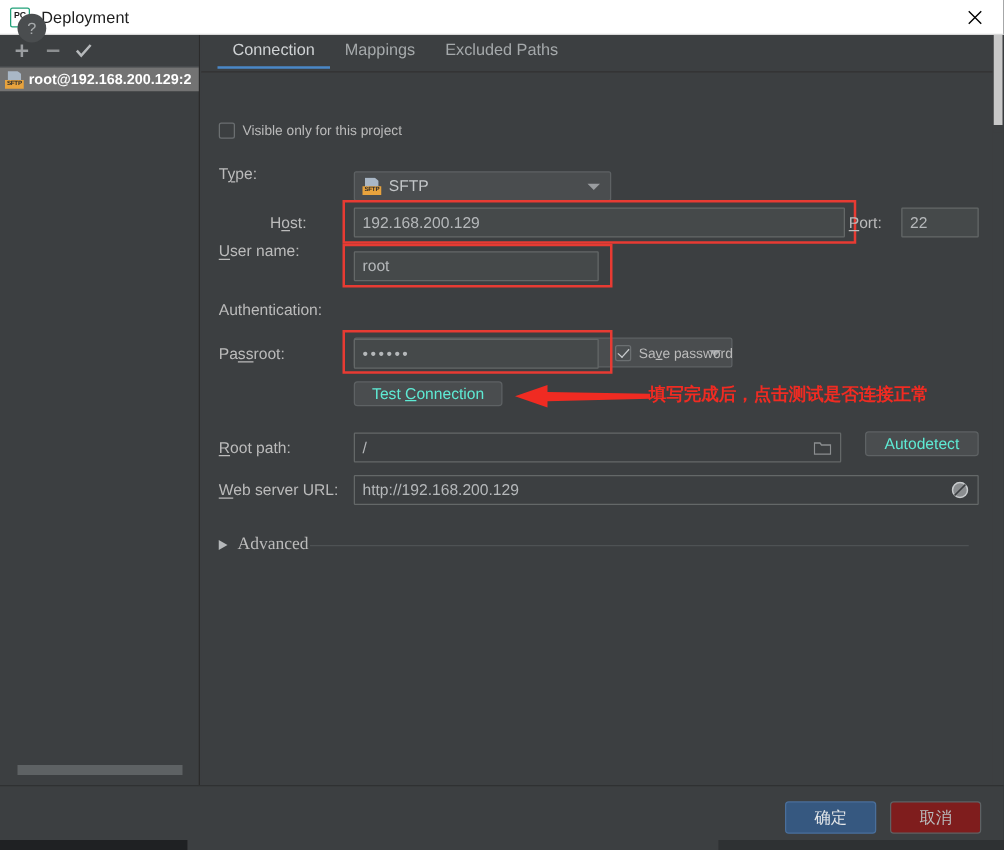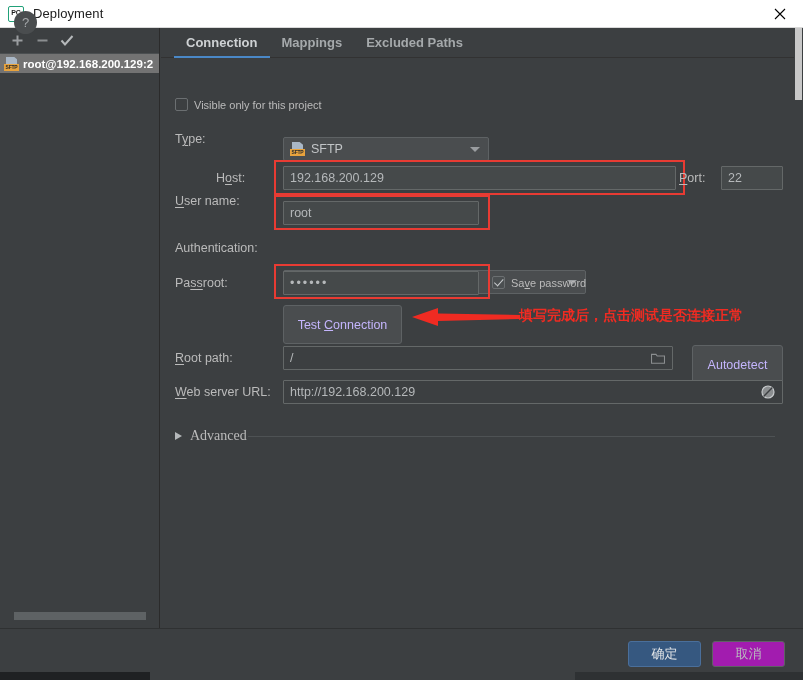--- a/index.html
+++ b/index.html
@@ -120,25 +120,24 @@
   }
 
   
   .right-panel {
     position: absolute; left: 161px; top: 28px;
     width: 642px; height: 600px;
     background: #3c3f41;
   }
   .tabs {
     height: 30px;
-    display: flex; align-items: flex-end;
+    display: flex; align-items: center;
     padding-left: 13px;
     border-bottom: 1px solid #323232;
     position: relative;
-    font-weight: bold;
   }
   .tab {
     font-size: 13px; color: #a5a9ab;
     padding: 0 12px 7px 12px;
     position: relative;
   }
   .tab.active { color: #cfd2d4; }
   .tab.active::after {
     content: "";
     position: absolute; left: 0; right: 0; bottom: -1px;
@@ -206,23 +205,23 @@
     border-width: 0 1.6px 1.6px 0;
     transform: rotate(42deg) translate(-0.5px,-1px);
   }
   .chk-row { display: flex; align-items: center; }
   .chk-lbl { font-size: 11px; color: #bbbbbb; }
 
   .btn {
     background: #4a4d4f;
     border: 1px solid #5e6264;
     border-radius: 3px;
-    color: #c4b5fd;
+    color: #5eead4;
     font-size: 12.5px;
-    height: 39px;
+    height: 20px;
     display: inline-flex; align-items: center; justify-content: center;
     padding: 0 12px;
     white-space: nowrap;
   }
 
   .redbox {
     position: absolute;
     border: 2px solid #e83b33;
     pointer-events: none;
   }
@@ -285,21 +284,21 @@
     background: #365880;
     border: 1px solid #4a6f9b;
     border-radius: 3px;
     color: #e3e6e8;
     font-size: 13px;
     display: flex; align-items: center; justify-content: center;
   }
   .cancel-btn {
     position: absolute; left: 712px; top: 641px;
     width: 73px; height: 26px;
-    background: #a21caf;
+    background: #7f1d1d;
     border: 1px solid #5e6264;
     border-radius: 3px;
     color: #b9bcbe;
     font-size: 13px;
     display: flex; align-items: center; justify-content: center;
   }
 
   
   .vscroll {
     position: absolute; right: 0; top: 28px;

